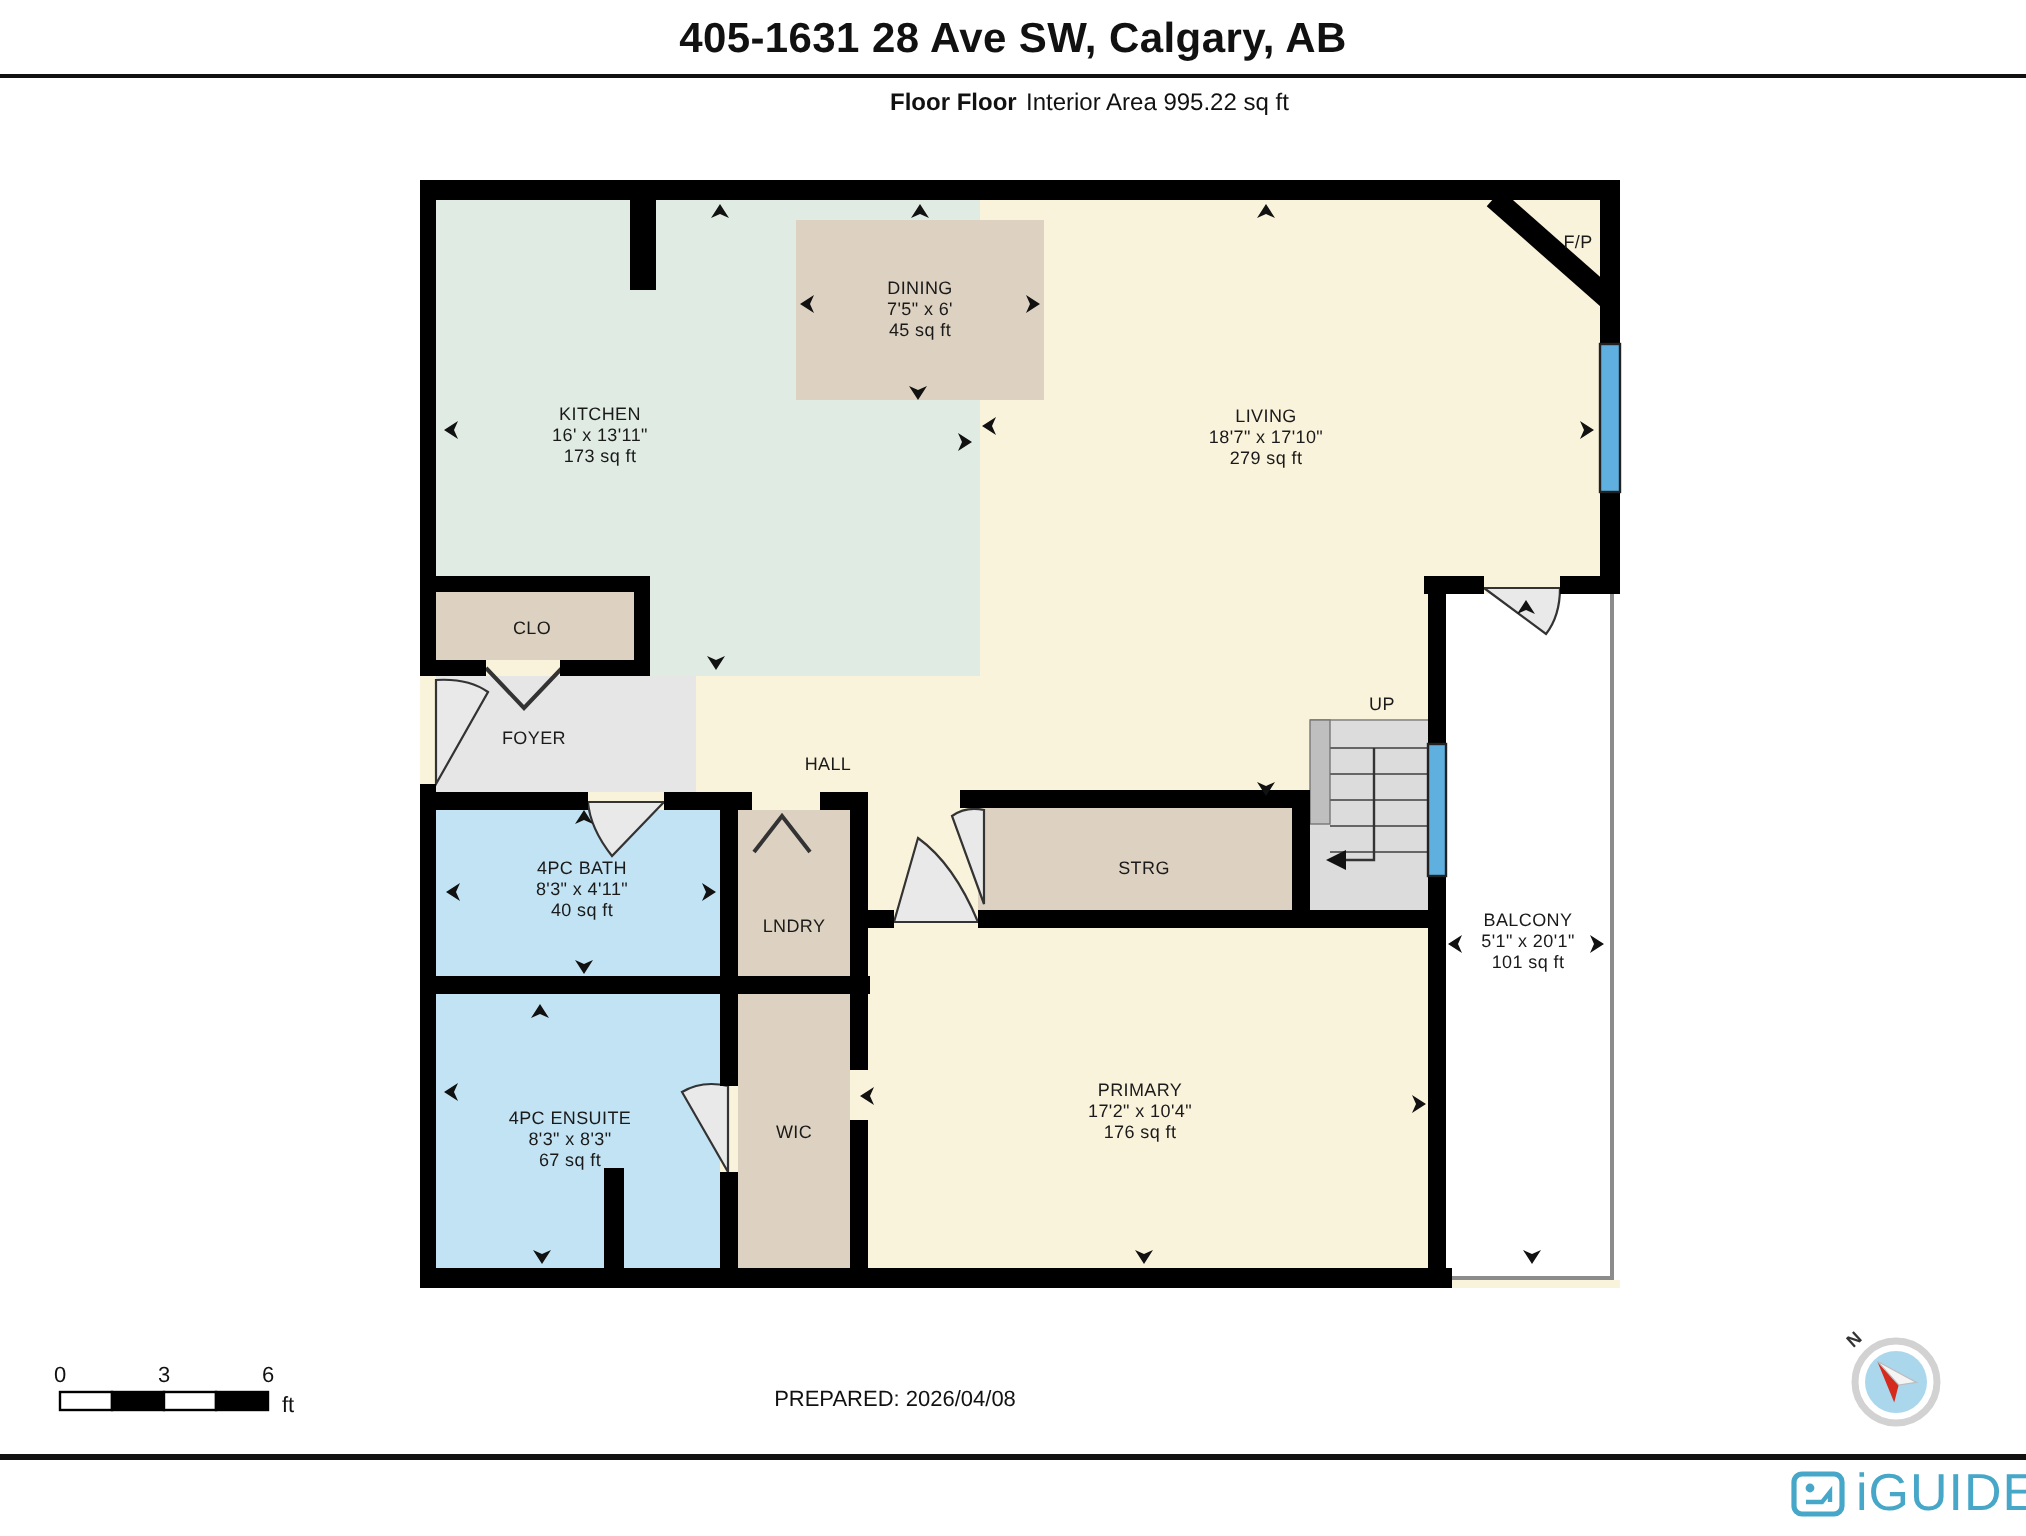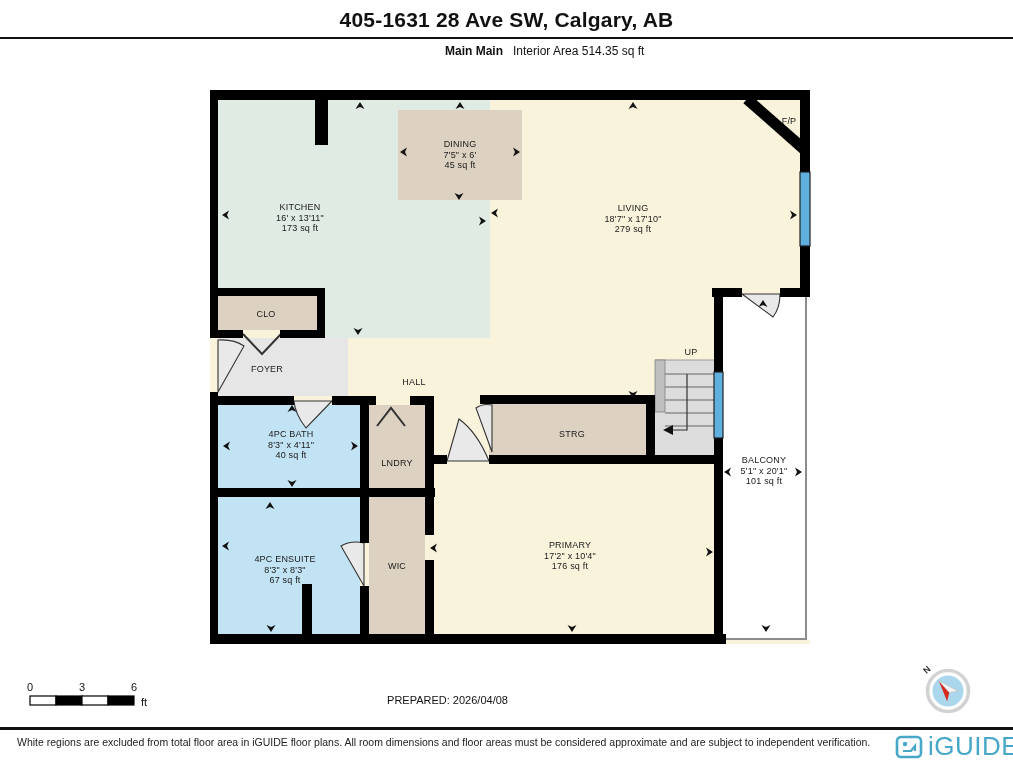--- a/index.html
+++ b/index.html
@@ -28,22 +28,22 @@
   .fill-cream{fill:var(--cream)} .fill-mint{fill:var(--mint)} .fill-tan{fill:var(--tan)}
   .fill-blue{fill:var(--blue)} .fill-gray{fill:var(--gray)} .fill-win{fill:var(--win)}
 </style>
 </head>
 <body>
 
 <div id="page">
 
   <div class="title">405-1631 28 Ave SW, Calgary, AB</div>
   <div class="rule"></div>
-  <div class="floor-label">Main Main</div>
-  <div class="area-label">Interior Area 514.35 sq ft</div>
+  <div class="floor-label">Floor Floor</div>
+  <div class="area-label">Interior Area 995.22 sq ft</div>
 
   <svg id="plan" width="1013" height="768" viewBox="0 0 1013 768">
 
     <g>
       <rect class="fill-cream" x="210" y="90" width="600" height="554"></rect>
       <rect class="fill-mint" x="218" y="98" width="272" height="196"></rect>
       <rect class="fill-mint" x="325" y="294" width="165" height="44"></rect>
       <rect class="fill-tan" x="398" y="110" width="124" height="90"></rect>
       <rect class="fill-tan" x="218" y="296" width="99" height="34"></rect>
       <rect class="fill-gray" x="218" y="338" width="130" height="58"></rect>
@@ -185,21 +185,20 @@
       <g transform="rotate(-42 948 691)">
         <polygon points="948,677 940.5,698 948,693" fill="var(--needle)"></polygon>
         <polygon points="948,677 955.5,698 948,693" fill="#F4F4F4" stroke="#BBB" stroke-width="0.6"></polygon>
       </g>
       <text class="nlabel" transform="translate(929,672) rotate(-42)">N</text>
     </g>
   </svg>
 
   <div class="prepared">PREPARED: 2026/04/08</div>
   <div class="footer-rule"></div>
-  <div class="disclaimer">White regions are excluded from total floor area in iGUIDE floor plans. All room dimensions and floor areas must be considered approximate and are subject to independent verification.</div>
 
   <div class="brand">
     <svg width="30" height="28" viewBox="0 0 30 28">
       <rect x="3" y="4" width="24" height="20" rx="4" fill="none" stroke="var(--brand)" stroke-width="2.6"></rect>
       <circle cx="11" cy="11" r="2.2" fill="var(--brand)"></circle>
       <path d="M9,18 L17,18 L21,13 L21,18" fill="none" stroke="var(--brand)" stroke-width="2.2"></path>
     </svg>
     <span class="brand-text">iGUIDE</span>
   </div>
 

